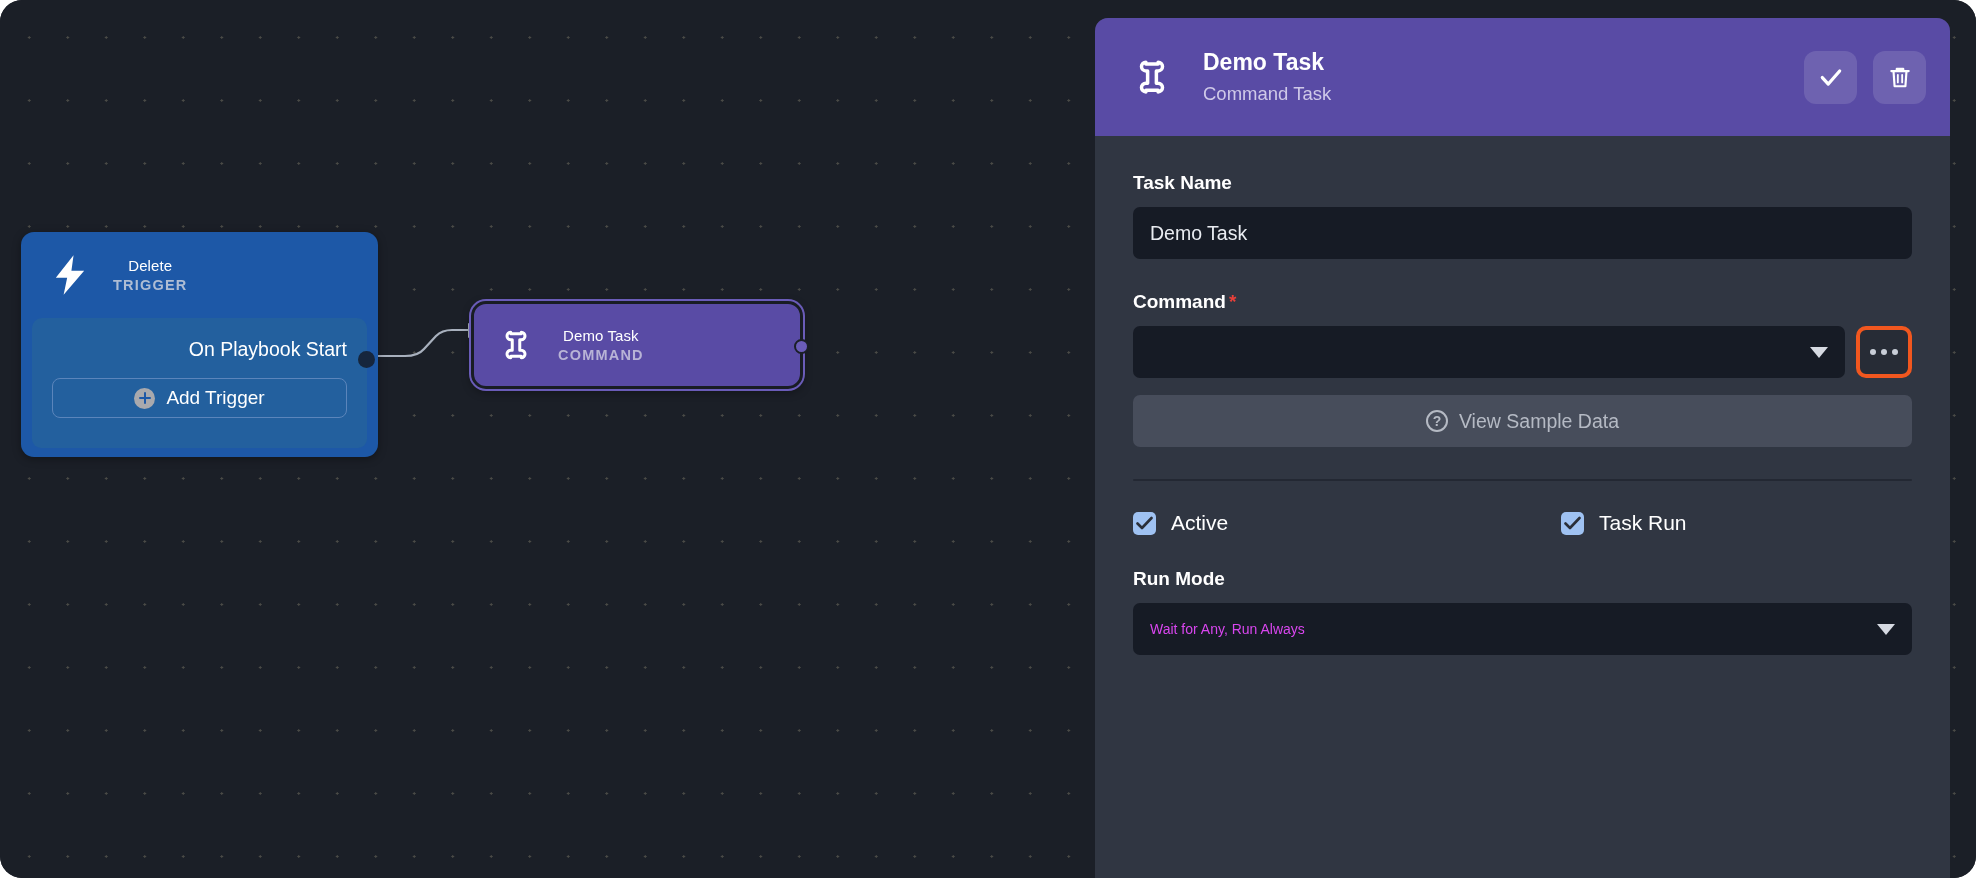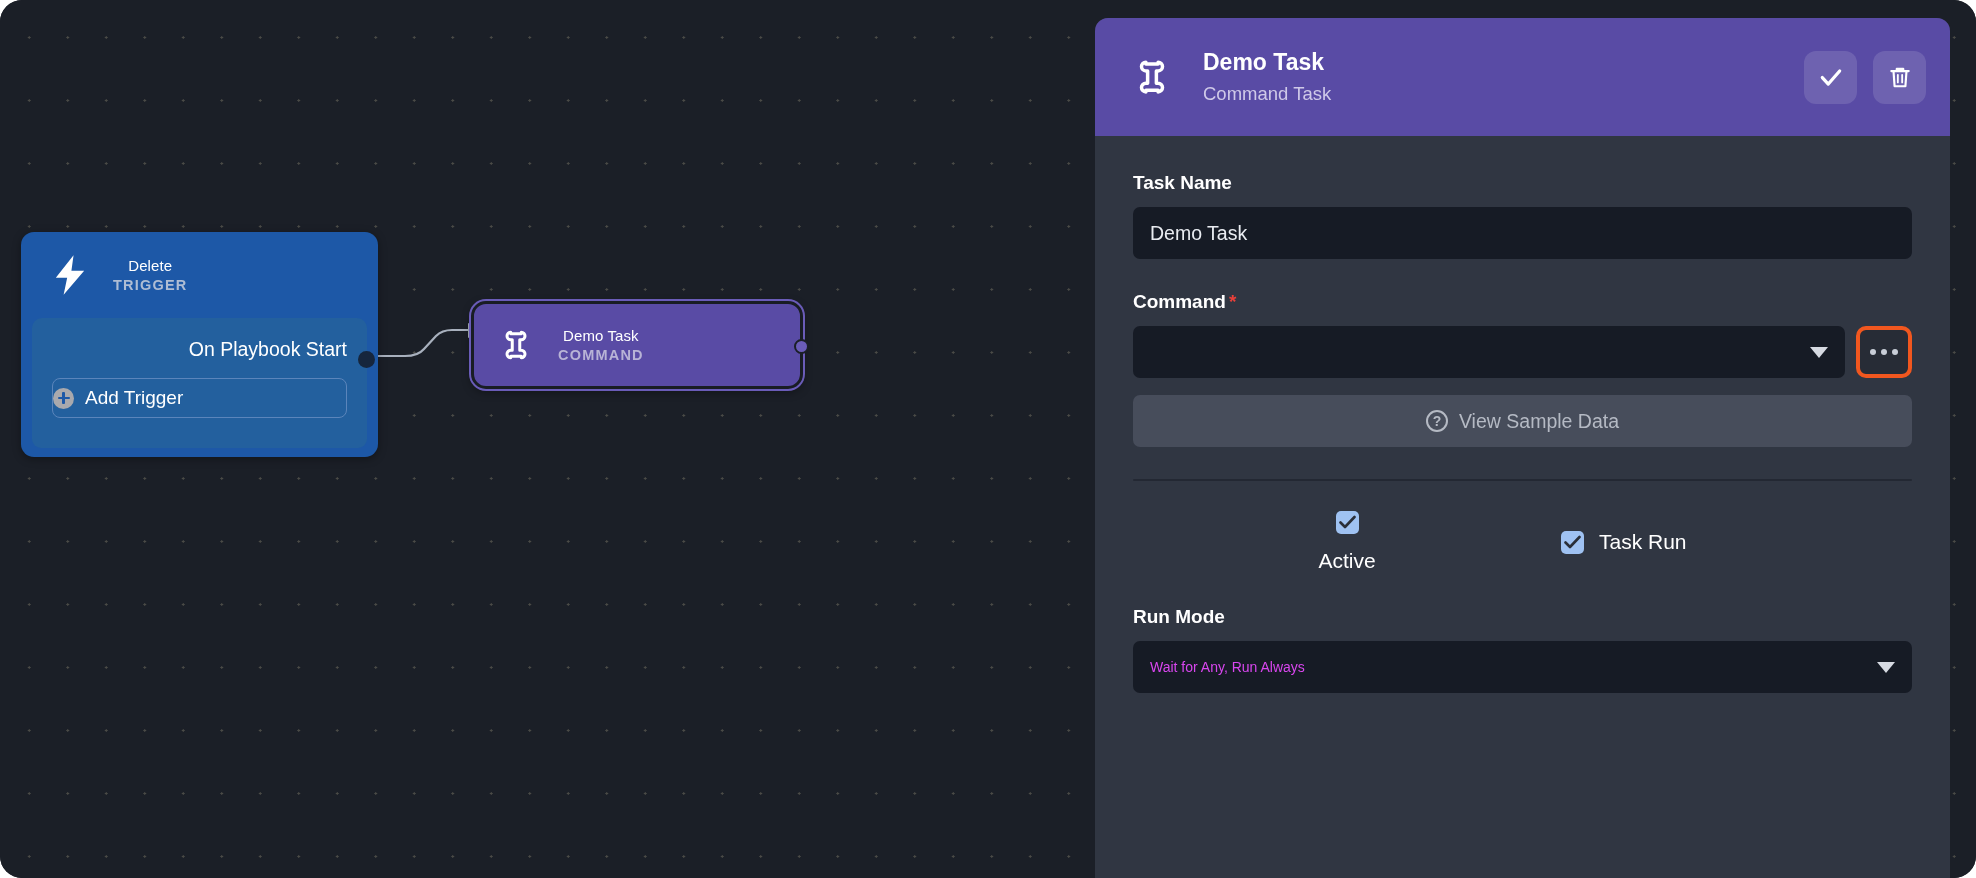--- a/index.html
+++ b/index.html
@@ -98,20 +98,21 @@
     border-radius: 50%;
     background: #16263d;
   }
   .add-trigger-btn {
     margin-top: 16px;
     height: 38px;
     border: 1px solid #5b85bb;
     border-radius: 8px;
     display: flex;
     align-items: center;
+    justify-content: center;
     gap: 11px;
     cursor: pointer;
     background: transparent;
   }
   .plus-badge {
     width: 21px; height: 21px; border-radius: 50%;
     background: #a9a9ad;
     position: relative;
     flex: 0 0 auto;
   }
@@ -315,21 +316,21 @@
     display: flex;
     align-items: center;
     margin-bottom: 33px;
   }
   .check-item {
     display: flex;
     align-items: center;
     gap: 15px;
     cursor: pointer;
   }
-  .check-item:first-child { width: 428px; flex-direction: column; }
+  .check-item:first-child { width: 428px; }
   .cbox {
     width: 23px; height: 23px;
     border-radius: 5px;
     background: #9fc2f2;
     position: relative;
     flex: 0 0 auto;
   }
   .cbox svg { position: absolute; left: 3px; top: 4px; width: 17px; height: 15px; }
   .check-label { color: #ffffff; font-size: 21px; }
 

